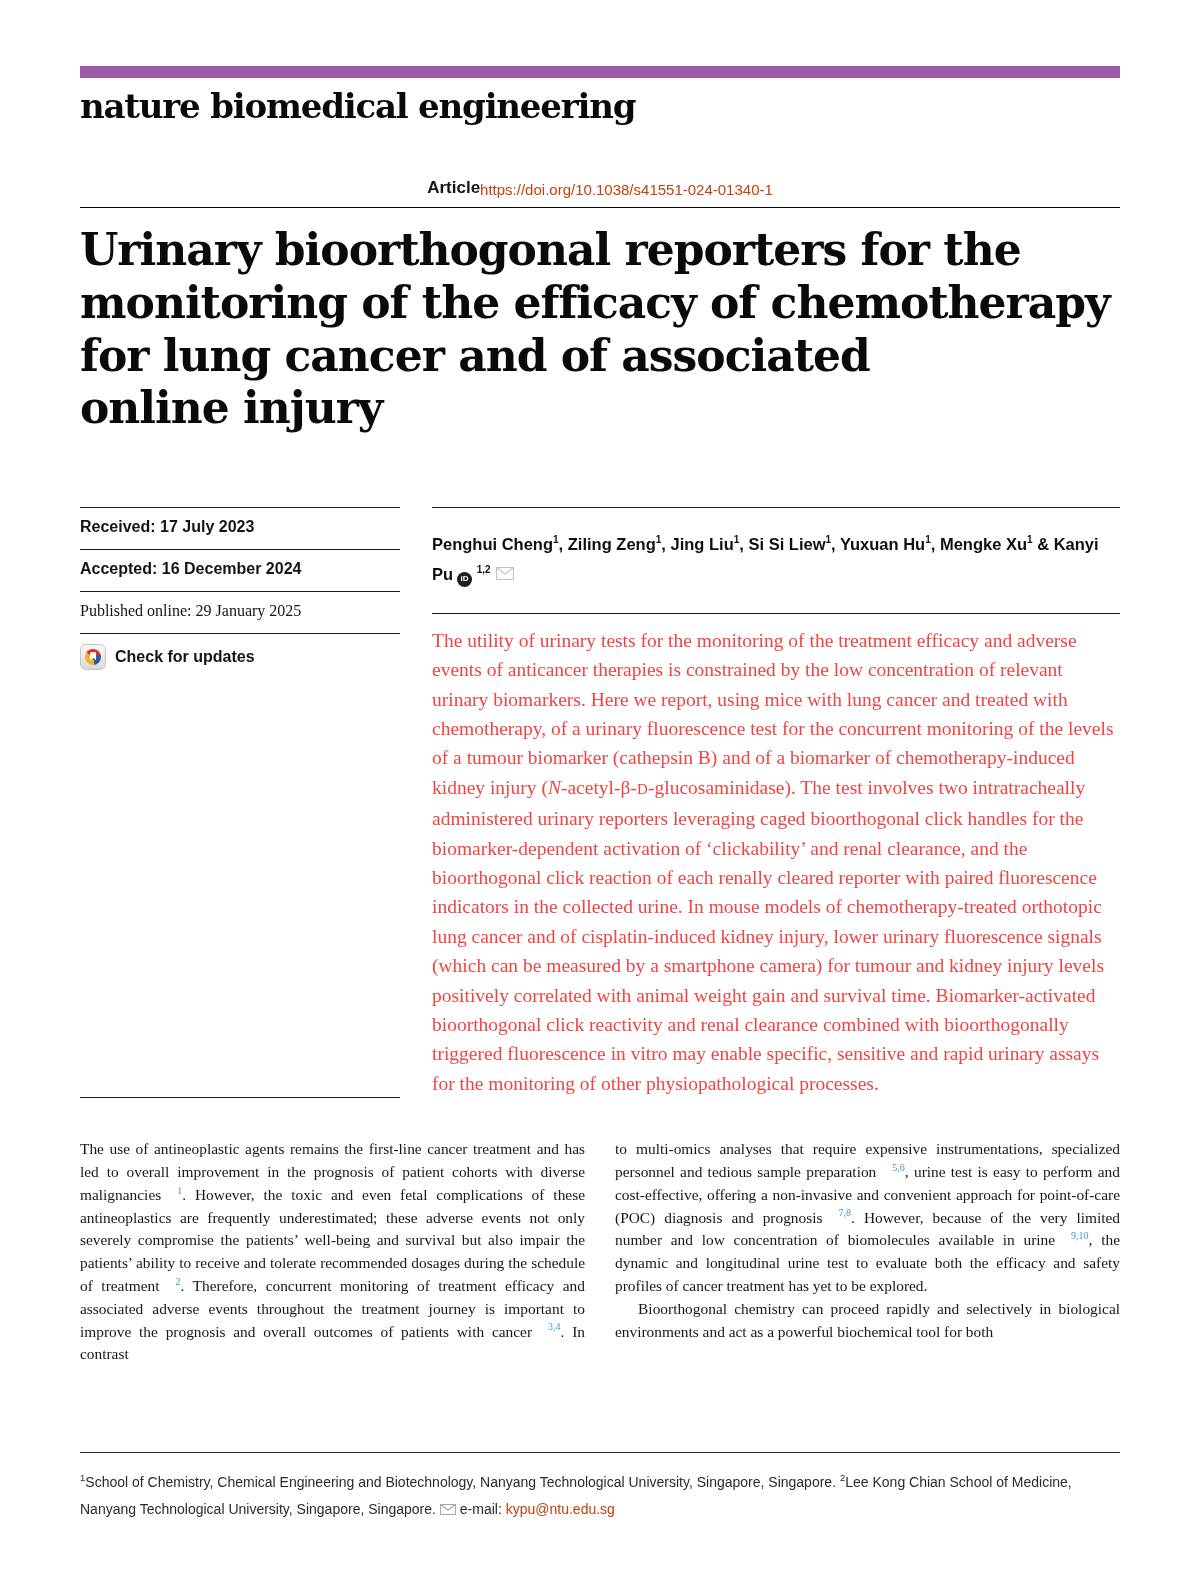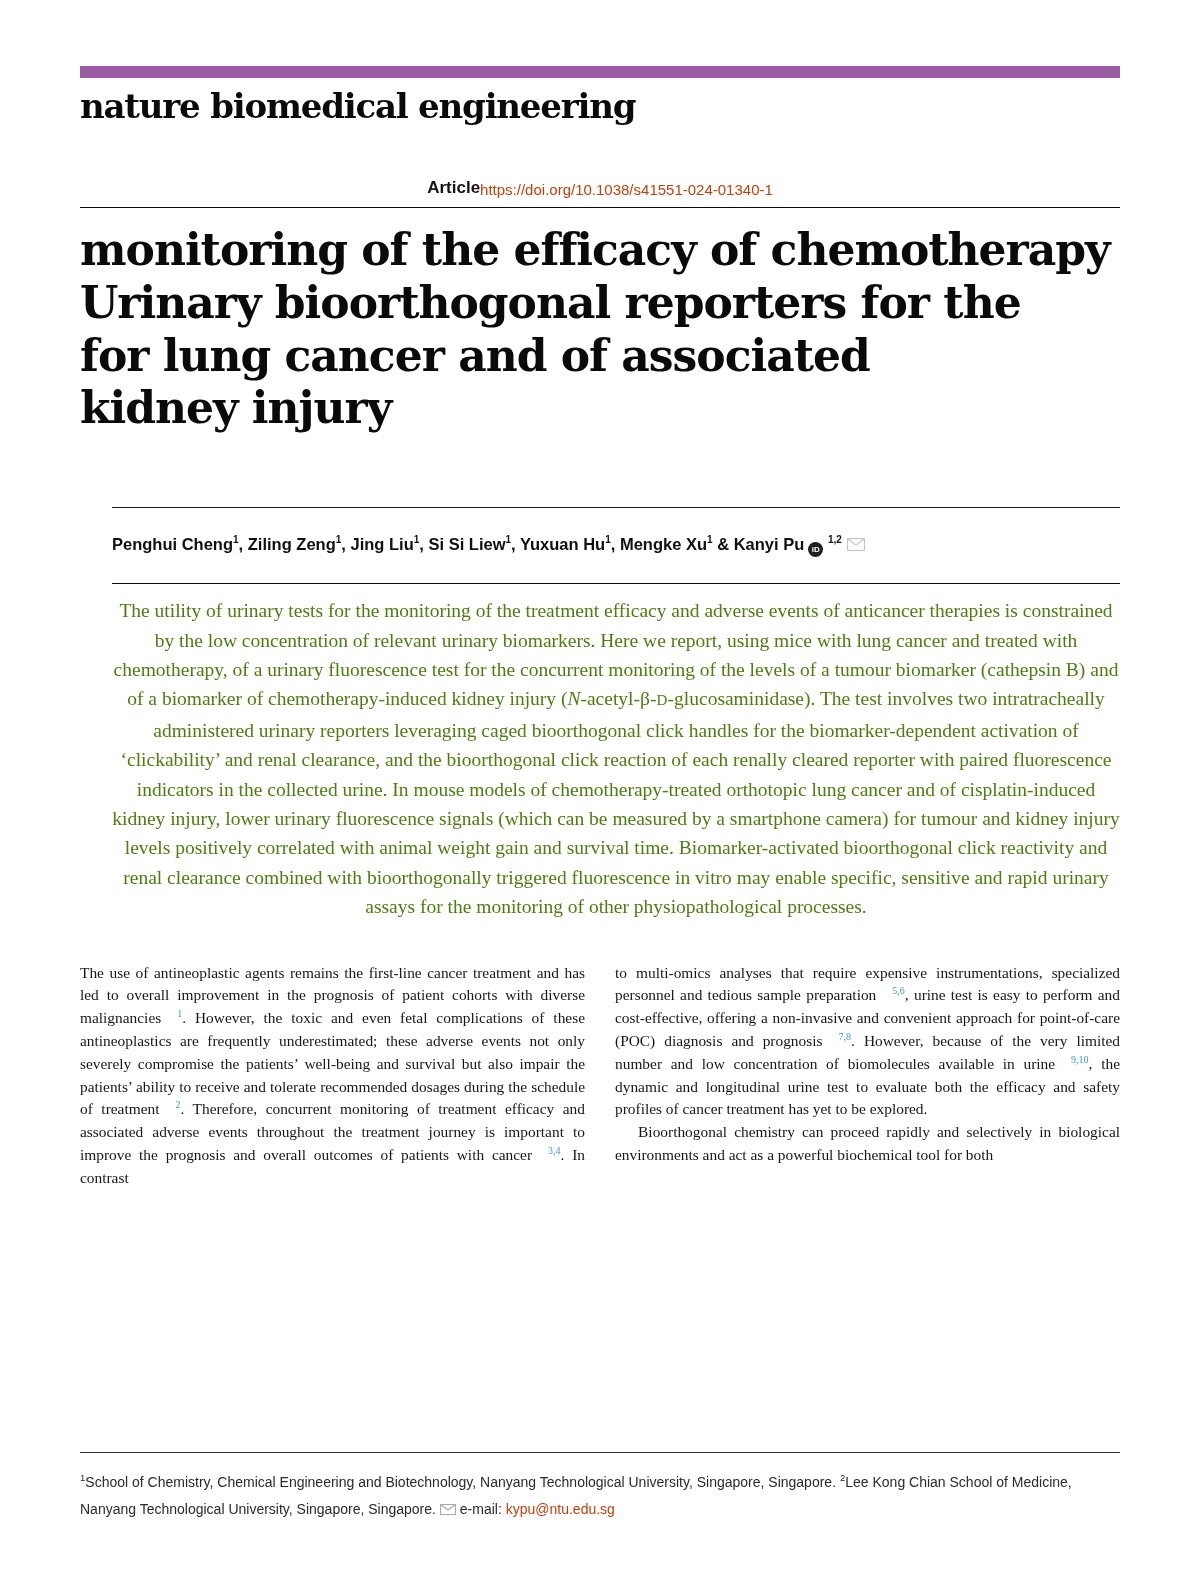--- a/index.html
+++ b/index.html
@@ -60,21 +60,21 @@
   .authors sup { font-size:10px; font-weight:700; }
   .orcid-badge {
     display:inline-flex; width:15px; height:15px; border-radius:50%; background:#1f1f1f; color:#ffffff;
     font-family:"Liberation Sans", sans-serif; font-size:8px; font-weight:700;
     align-items:center; justify-content:center; vertical-align:-2px; margin-left:4px; cursor:pointer;
   }
   .env-icon { vertical-align:-1px; margin-left:5px; cursor:pointer; }
   
   .abstract {
     margin-top:26px; border-top:1.5px solid #111111; padding-top:12px;
-    font-size:19.5px; line-height:29.4px; color:#4d7c0f;text-align:center;
+    font-size:19.5px; line-height:29.4px; color:#ef4444;
   }
   .abstract .ital { font-style:italic; }
   .abstract .smallcap { font-size:15px; letter-spacing:0.3px; }
   
   .body-cols { display:flex; gap:30px; margin-top:40px; }
   .body-col { flex:1; font-size:15.4px; line-height:22.8px; text-align:justify; color:#161616; }
   .body-col p.indent { text-indent:1.5em; }
   sup.ref { color:#3b97d3; font-size:10px; line-height:0;padding-left:16px; }
   
   .footnotes {
@@ -100,28 +100,39 @@
 
   <div class="purple-bar" style="background:#9b5ba5;"></div>
   <div class="logo">nature biomedical engineering</div>
 
   <div class="header-row">
     <span class="article-label">Article</span>
     <a class="doi-link" href="#">https://doi.org/10.1038/s41551-024-01340-1</a>
   </div>
 
   <h1 class="title">
+    <div>Urinary bioorthogonal reporters for the</div>
     <div>monitoring of the efficacy of chemotherapy</div>
-    <div>Urinary bioorthogonal reporters for the</div>
     <div>for lung cancer and of associated</div>
-    <div>kidney injury</div>
+    <div>online injury</div>
   </h1>
 
   <div class="top-cols">
 
+    <div class="meta-col">
+      <div class="meta-item">Received: 17 July 2023</div>
+      <div class="meta-item">Accepted: 16 December 2024</div>
+      <div class="meta-item serif">Published online: 29 January 2025</div>
+      <div class="meta-item updates">
+        <span class="cm-badge">
+            <span class="cm-dot"></span>
+          </span>
+        <span>Check for updates</span>
+      </div>
+    </div>
 
     <div class="content-col">
 
       <div class="authors">
         <span>Penghui Cheng</span><sup>1</sup><span>, </span><span>Ziling Zeng</span><sup>1</sup><span>, </span><span>Jing Liu</span><sup>1</sup><span>, </span><span>Si Si Liew</span><sup>1</sup><span>, </span><span>Yuxuan Hu</span><sup>1</sup><span>, </span><span>Mengke Xu</span><sup>1</sup><span> &amp; </span><span>Kanyi Pu</span><span class="orcid-badge">iD</span>&nbsp;<sup>1,2</sup><svg class="env-icon" width="18" height="13" viewBox="0 0 18 13">
             <rect x="0.5" y="0.5" width="17" height="12" fill="none" stroke="#c4c4c4" stroke-width="1.2"></rect>
             <path d="M0.5,0.5 L9,7 L17.5,0.5" fill="none" stroke="#c4c4c4" stroke-width="1.2"></path>
           </svg>
       </div>
 

